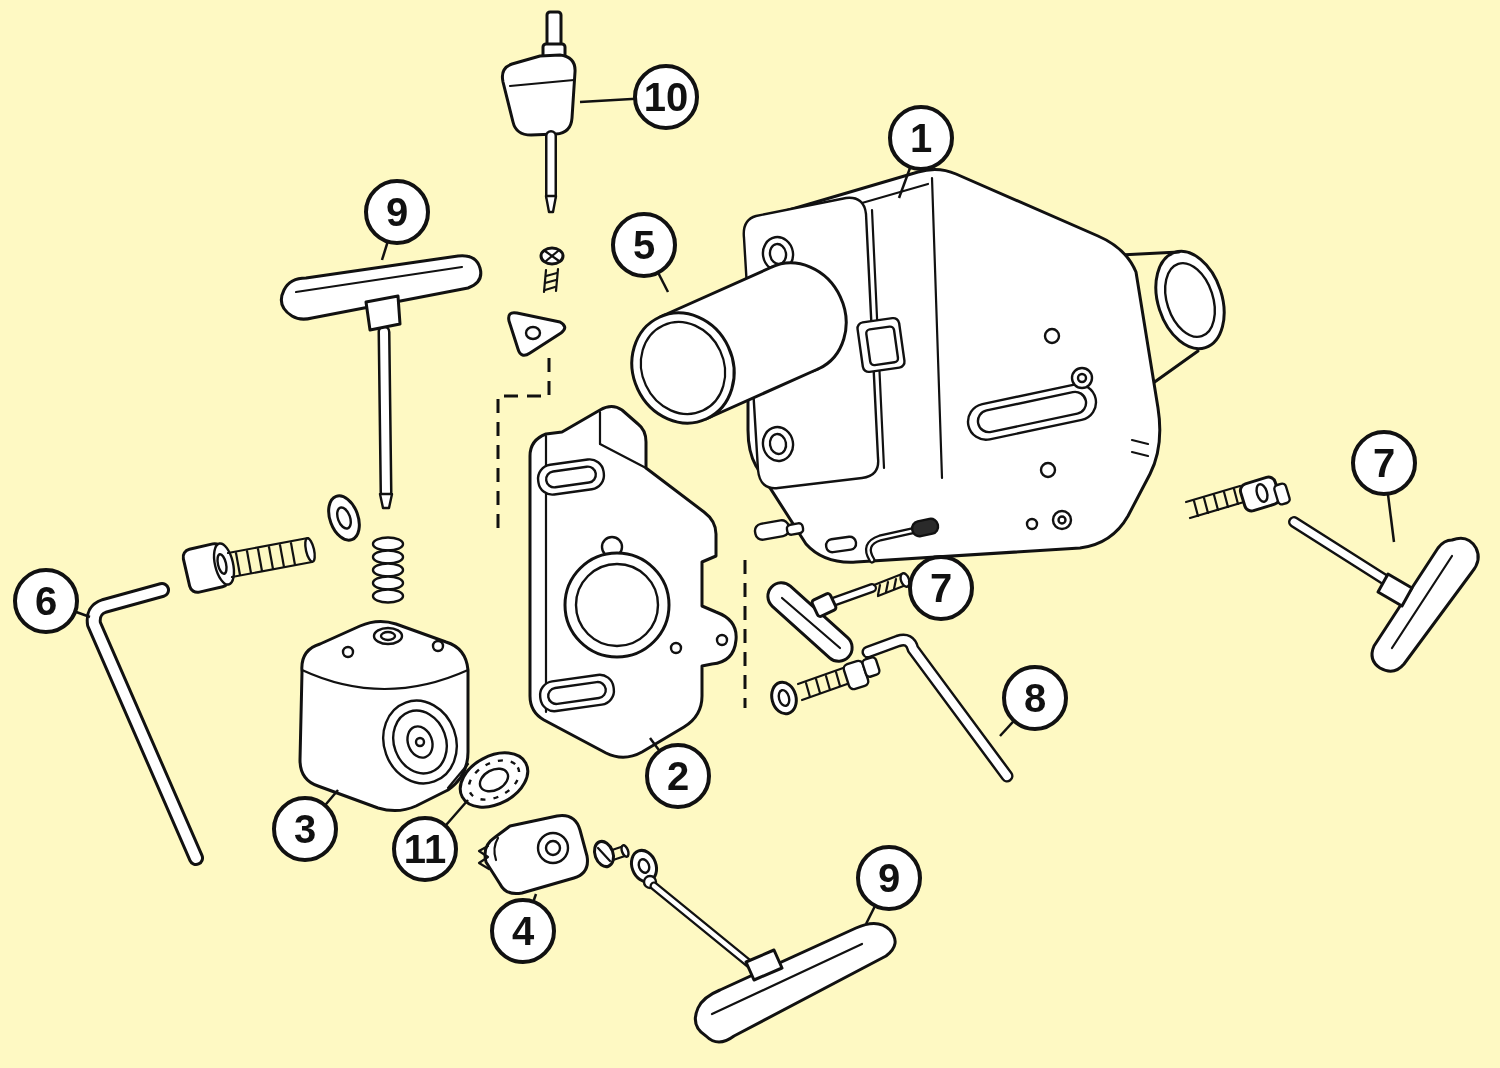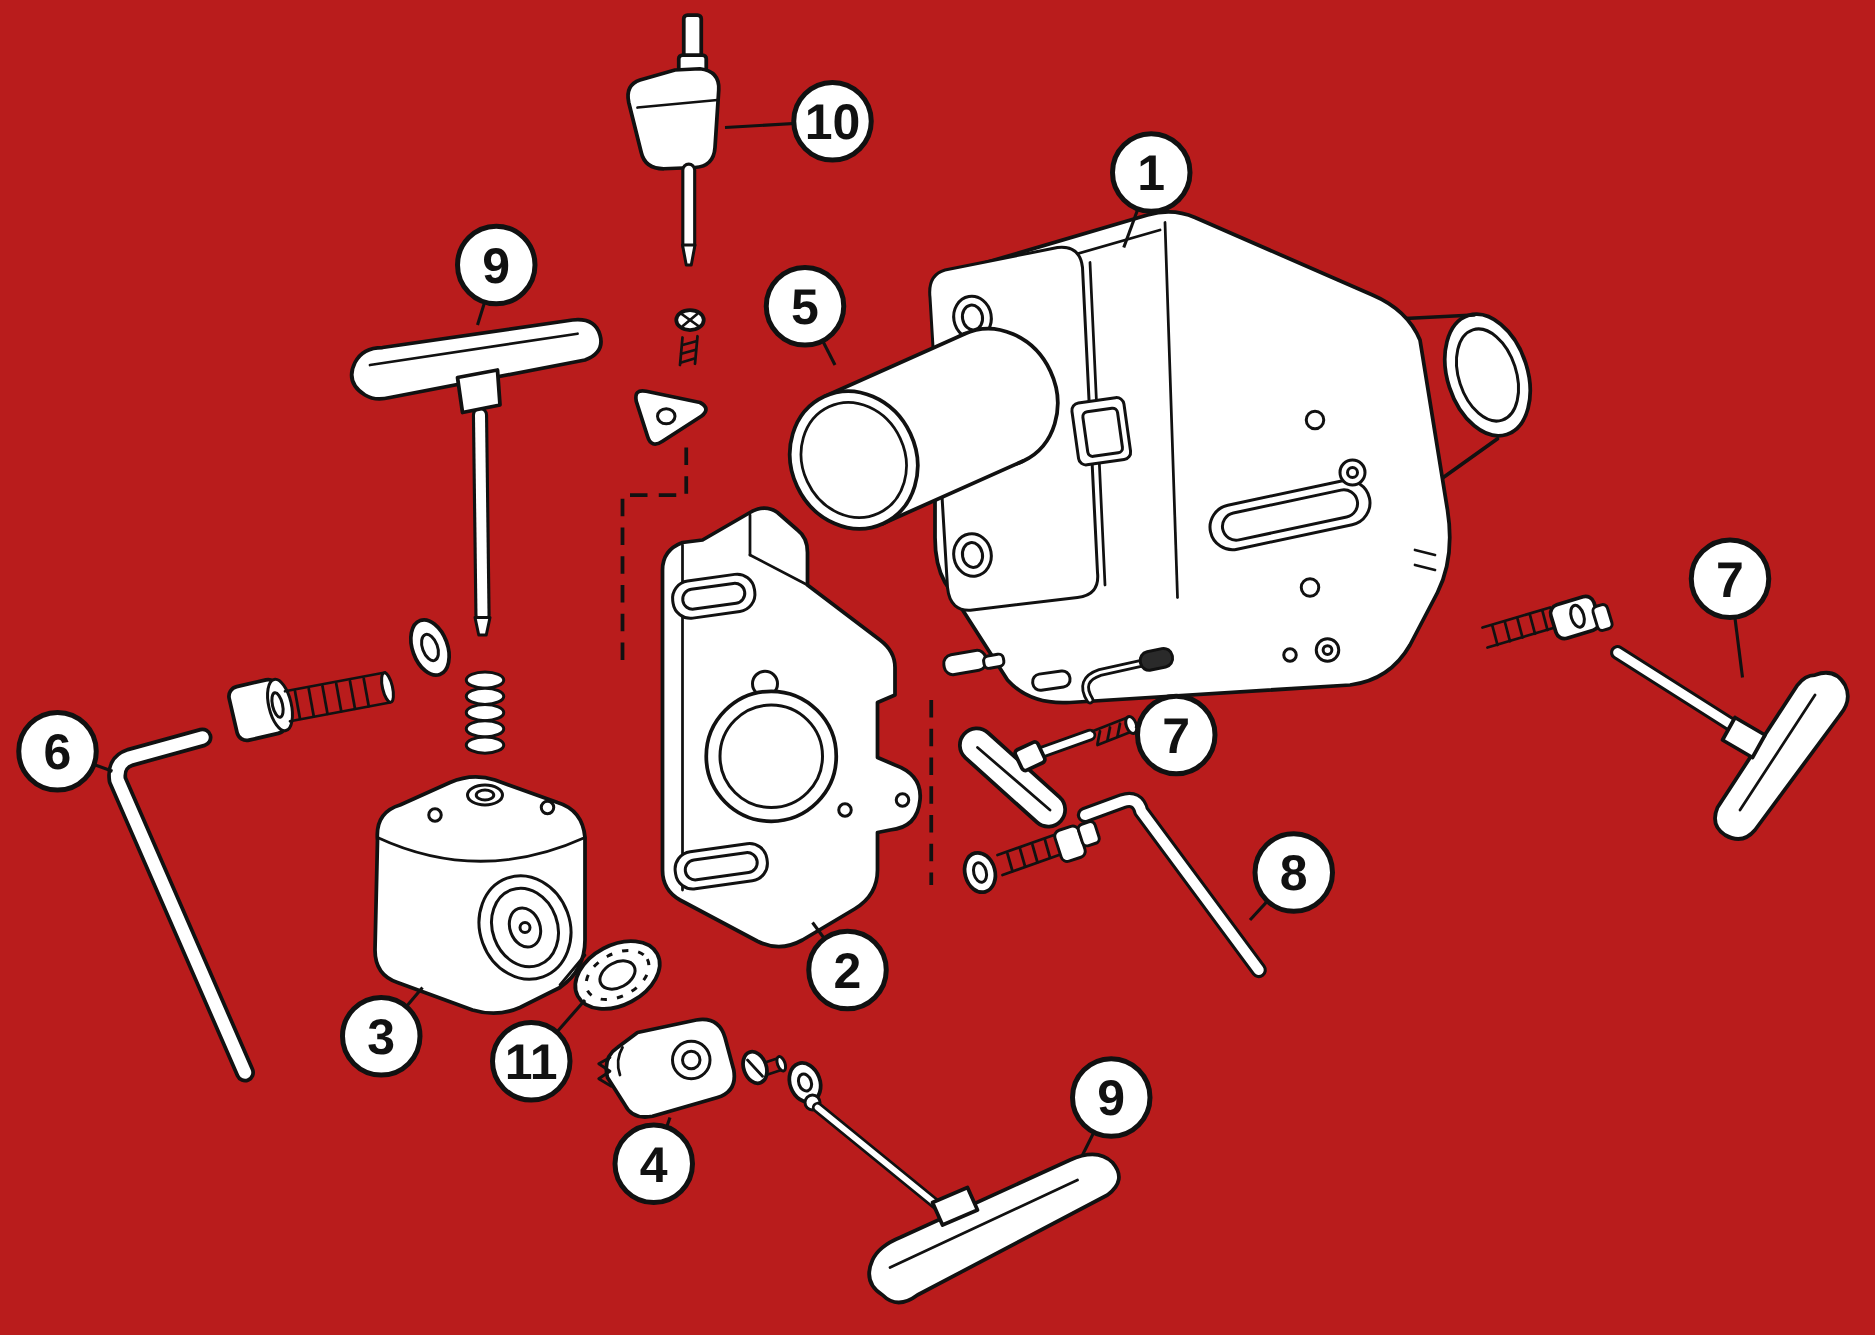--- a/index.html
+++ b/index.html
@@ -1,16 +1,16 @@
 <!DOCTYPE html>
 <html><head>
 <meta charset="utf-8">
 <style>
   html,body{margin:0;padding:0;background:#ffffff;}
-  .stage{position:relative;width:1500px;height:1068px;background:#b91c1c;overflow:hidden;}
+  .stage{position:relative;width:1500px;height:1068px;background:#fef9c3;overflow:hidden;}
   svg{display:block;}
   
   .ol{fill:#ffffff;stroke:#111111;stroke-width:3;stroke-linejoin:round;stroke-linecap:round;}
   .ol2{fill:#ffffff;stroke:#111111;stroke-width:2.4;stroke-linejoin:round;stroke-linecap:round;}
   .ln{fill:none;stroke:#111111;stroke-width:3;stroke-linejoin:round;stroke-linecap:round;}
   .ln2{fill:none;stroke:#111111;stroke-width:2.2;stroke-linejoin:round;stroke-linecap:round;}
   .thin{fill:none;stroke:#111111;stroke-width:1.8;}
   .dash{fill:none;stroke:#111111;stroke-width:3;stroke-dasharray:14 9;}
   .hatchdash{fill:none;stroke:#111111;stroke-width:2.4;stroke-dasharray:5 8;}
   .tubeA-o{fill:none;stroke:#111111;stroke-width:16;stroke-linecap:round;stroke-linejoin:round;}

